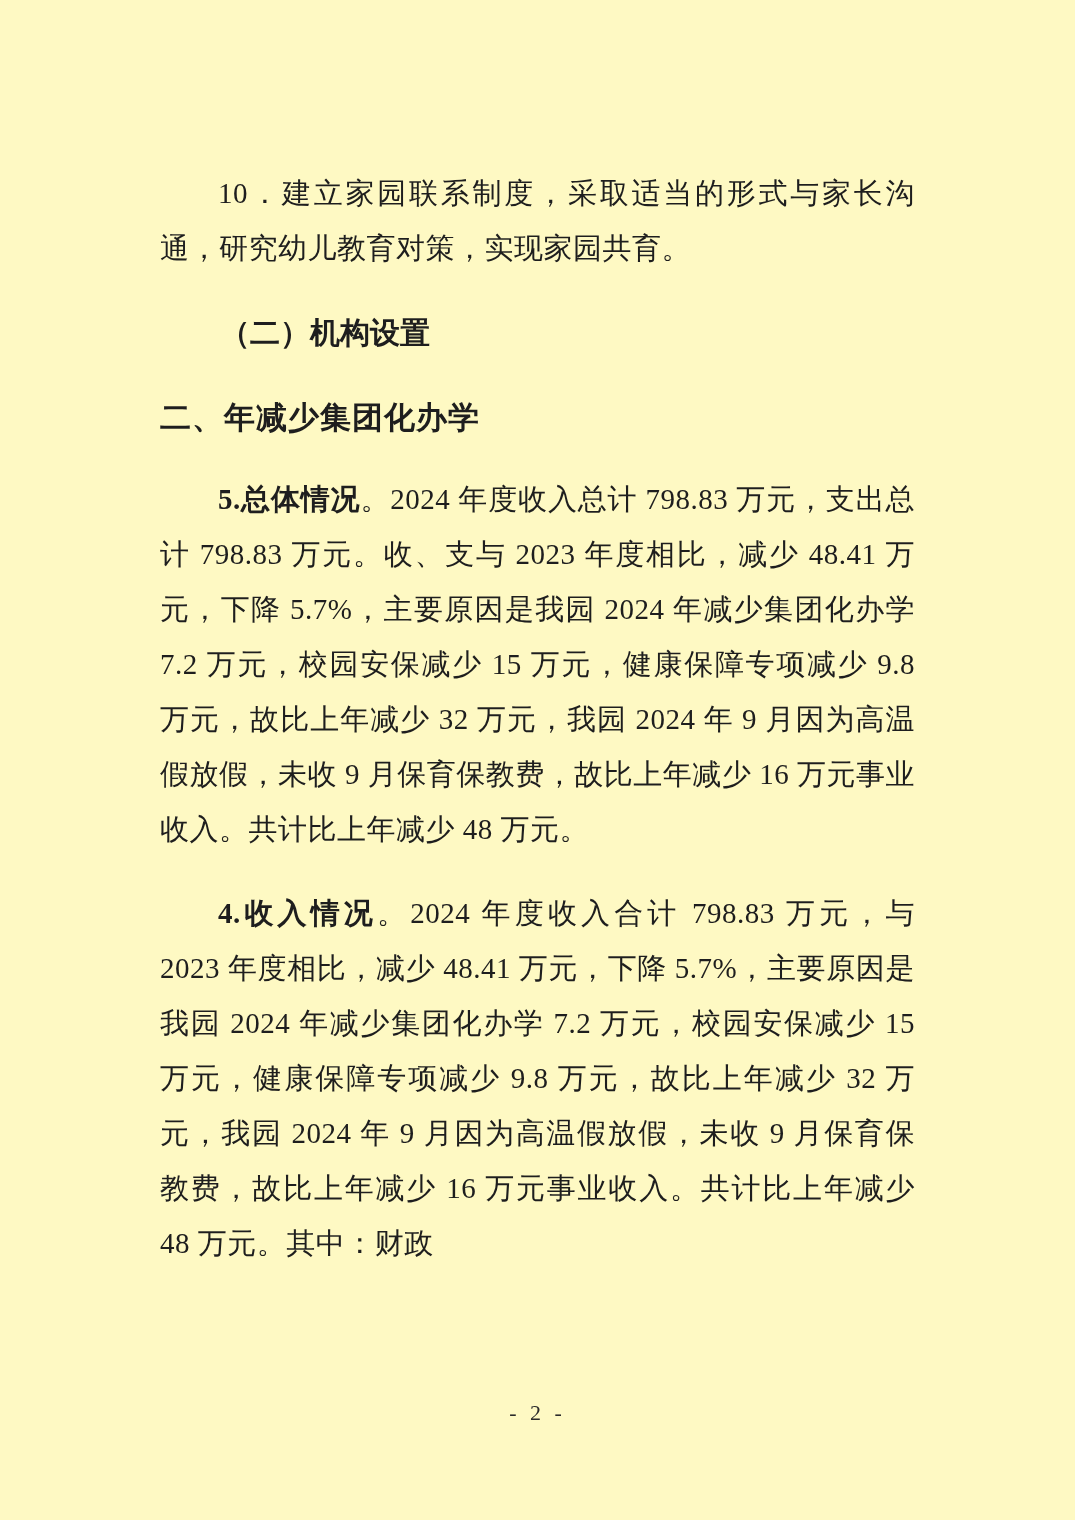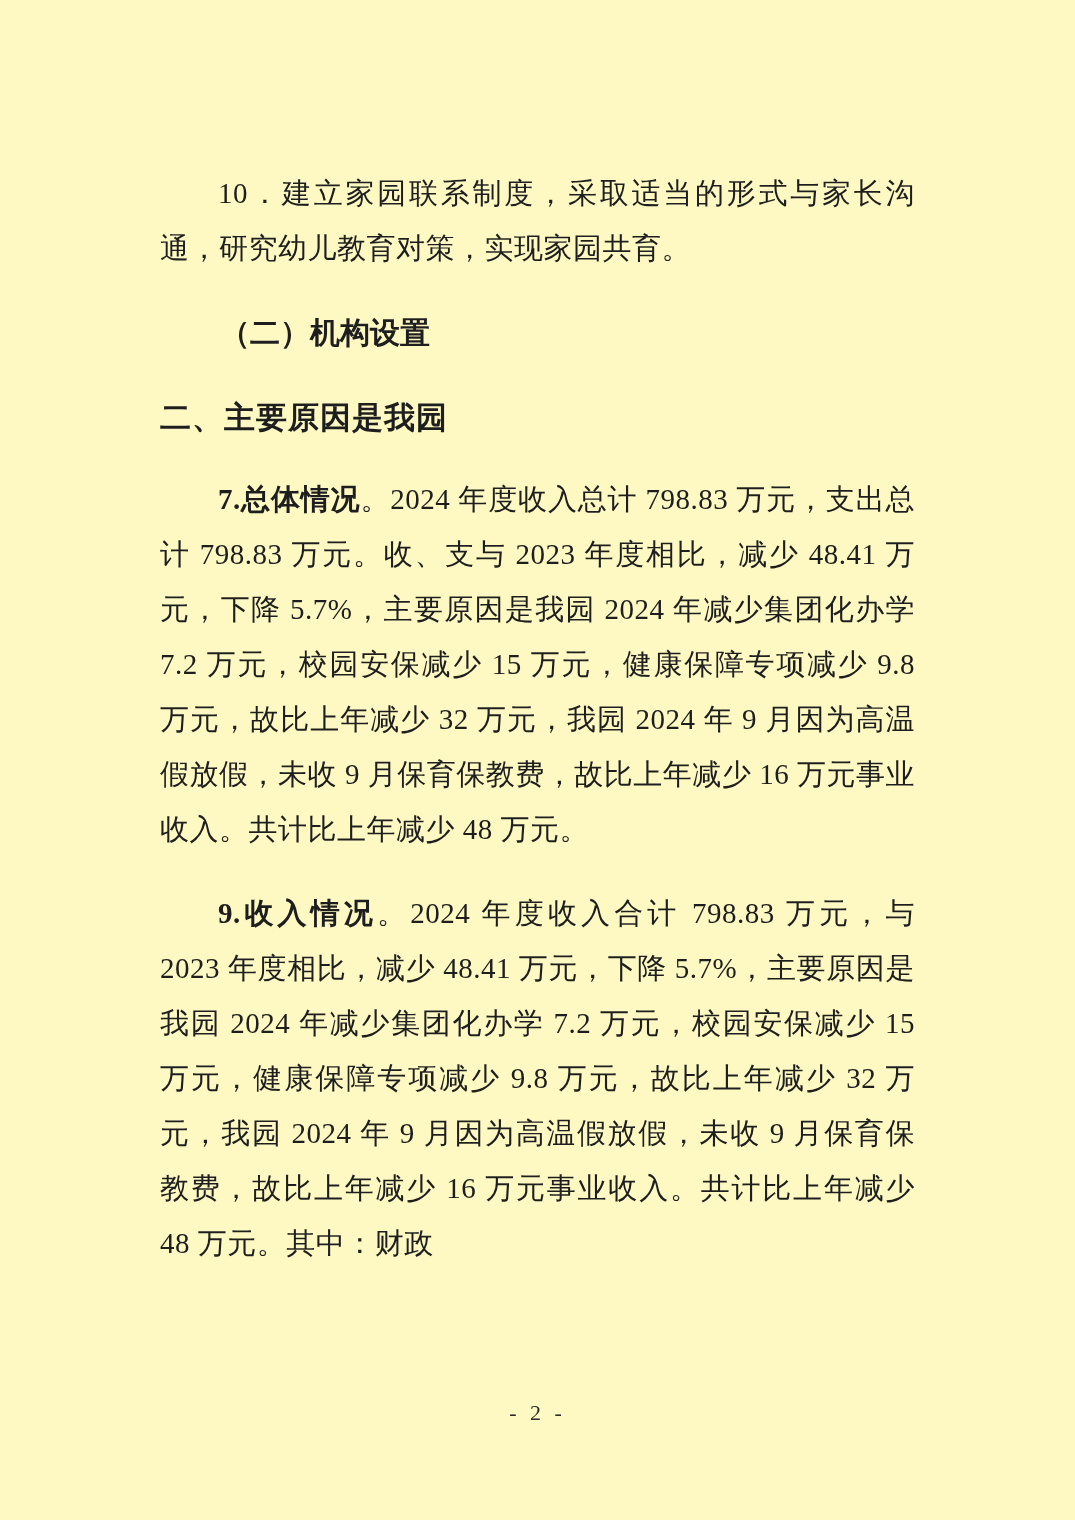--- a/index.html
+++ b/index.html
@@ -66,23 +66,23 @@
 <body>
 
 <div class="page">
   <div class="content">
 
     <p class="body-para">10．建立家园联系制度，采取适当的形式与家长沟通，研究幼儿教育对策，实现家园共育。</p>
 
     <p class="heading-kai">（二）机构设置</p>
 
 
-    <h2 class="heading-hei" style="margin:27px 0 0 0;">二、主要原因是我园</h2>
+    <h2 class="heading-hei" style="margin:27px 0 0 0;">二、年减少集团化办学</h2>
 
 
-    <p class="body-para"><span class="lead">7.总体情况</span><span>。</span><span>2024 年度收入总计 798.83 万元，支出总计 798.83 万元。收、支与 2023 年度相比，减少 48.41 万元，下降 5.7%，主要原因是我园 2024 年减少集团化办学 7.2 万元，校园安保减少 15 万元，健康保障专项减少 9.8 万元，故比上年减少 32 万元，我园 2024 年 9 月因为高温假放假，未收 9 月保育保教费，故比上年减少 16 万元事业收入。共计比上年减少 48 万元。</span></p>
+    <p class="body-para"><span class="lead">5.总体情况</span><span>。</span><span>2024 年度收入总计 798.83 万元，支出总计 798.83 万元。收、支与 2023 年度相比，减少 48.41 万元，下降 5.7%，主要原因是我园 2024 年减少集团化办学 7.2 万元，校园安保减少 15 万元，健康保障专项减少 9.8 万元，故比上年减少 32 万元，我园 2024 年 9 月因为高温假放假，未收 9 月保育保教费，故比上年减少 16 万元事业收入。共计比上年减少 48 万元。</span></p>
 
-    <p class="body-para"><span class="lead">9.收入情况</span><span>。</span><span>2024 年度收入合计 798.83 万元，与 2023 年度相比，减少 48.41 万元，下降 5.7%，主要原因是我园 2024 年减少集团化办学 7.2 万元，校园安保减少 15 万元，健康保障专项减少 9.8 万元，故比上年减少 32 万元，我园 2024 年 9 月因为高温假放假，未收 9 月保育保教费，故比上年减少 16 万元事业收入。共计比上年减少 48 万元。其中：财政</span></p>
+    <p class="body-para"><span class="lead">4.收入情况</span><span>。</span><span>2024 年度收入合计 798.83 万元，与 2023 年度相比，减少 48.41 万元，下降 5.7%，主要原因是我园 2024 年减少集团化办学 7.2 万元，校园安保减少 15 万元，健康保障专项减少 9.8 万元，故比上年减少 32 万元，我园 2024 年 9 月因为高温假放假，未收 9 月保育保教费，故比上年减少 16 万元事业收入。共计比上年减少 48 万元。其中：财政</span></p>
 
   </div>
 
   <div class="page-number">- 2 -</div>
 </div>
 
 </body></html>

